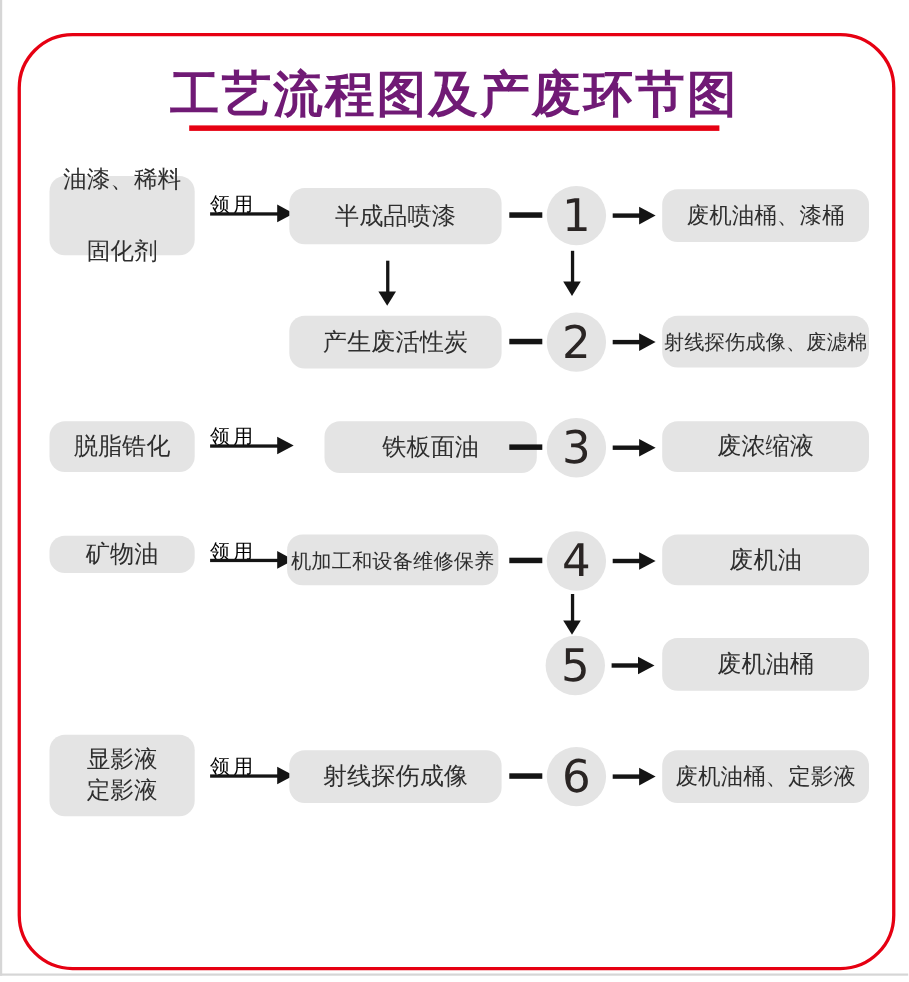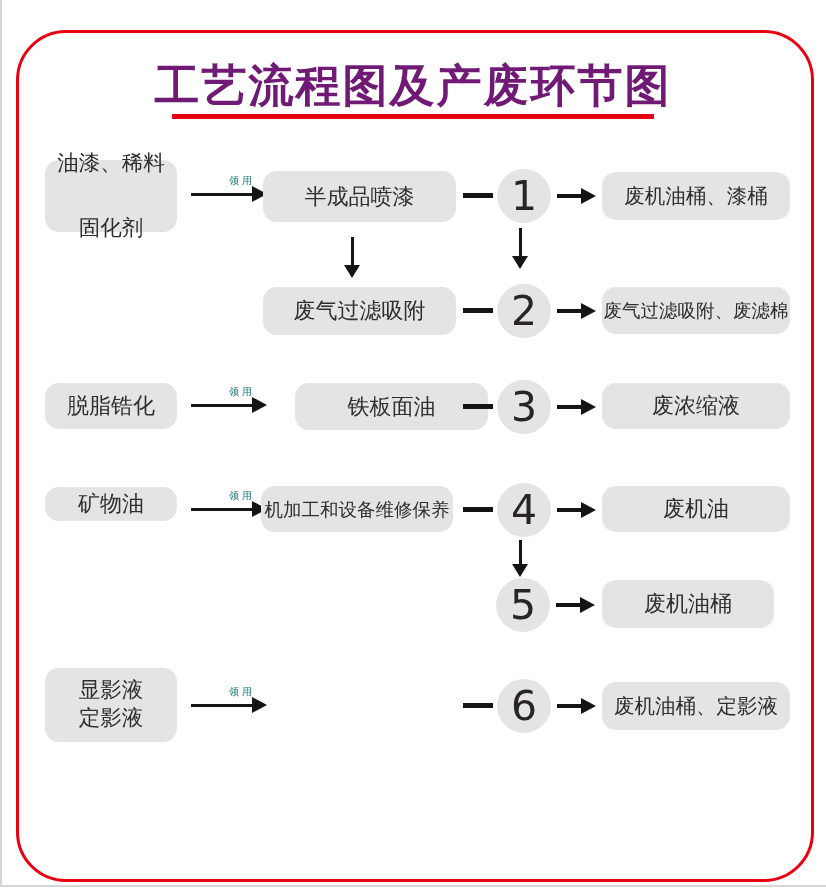--- a/index.html
+++ b/index.html
@@ -38,22 +38,22 @@
   }
   .circle span{
     font-family:"DejaVu Sans",sans-serif;font-size:41px;font-weight:400;
     color:#2a2524;line-height:1;
   }
   
   .dash{position:absolute;width:30px;height:5px;background:#141414;}
   
   .issue{position:absolute;width:78px;height:36px;}
   .issue-label{
-    position:absolute;left:0;top:0;width:64px;text-align:right;
-    font-size:10px;letter-spacing:3px;color:#0f766e;white-space:nowrap;
+    position:absolute;left:0;top:0;width:64px;text-align:left;
+    font-size:18px;letter-spacing:3px;color:#000000;white-space:nowrap;
   }
   .issue-line{position:absolute;left:0;top:19px;width:63px;height:3px;background:#141414;}
   .issue-head{
     position:absolute;left:61px;top:12px;width:0;height:0;
     border-left:15px solid #141414;border-top:8.5px solid transparent;border-bottom:8.5px solid transparent;
   }
   
   .rarrow{position:absolute;width:39px;height:16px;}
   .rarrow-line{position:absolute;left:0;top:6px;width:25px;height:4px;background:#141414;}
   .rarrow-head{
@@ -96,21 +96,21 @@
   .iss4{left:191px;top:489px;}
   .pr4{left:261px;top:486px;width:192px;height:46px;font-size:18.5px;}
   .da4{left:463px;top:507px;}
   .ci4{left:497px;top:483px;}
   .ra4{left:557px;top:502px;}
   .wa4{left:602px;top:486px;width:188px;height:46px;}
   .va3{left:512px;top:540px;height:37px;}
   
   .ci5{left:496px;top:578px;}
   .ra5{left:556px;top:597px;}
-  .wa5{left:602px;top:580px;width:172px;height:48px;}
+  .wa5{left:602px;top:580px;width:188px;height:48px;}
   
   .in6{left:45px;top:668px;width:132px;height:74px;}
   .iss6{left:191px;top:685px;}
   .pr6{left:263px;top:682px;width:193px;height:48px;}
   .da6{left:463px;top:703px;}
   .ci6{left:497px;top:679px;}
   .ra6{left:557px;top:698px;}
   .wa6{left:602px;top:682px;width:188px;height:48px;font-size:20.5px;}
 </style>
 </head>
@@ -146,30 +146,30 @@
 
   <div class="varrow va1">
     <span class="varrow-line"></span>
       <span class="varrow-head"></span>
   </div>
   <div class="varrow va2">
     <span class="varrow-line"></span>
       <span class="varrow-head"></span>
   </div>
 
-  <div class="gbox pr2">废气过滤吸附</div>
+  <div class="gbox pr2">产生废活性炭</div>
   <div class="dash da2"></div>
   <div class="circle ci2">
     <span>2</span>
   </div>
   <div class="rarrow ra2">
     <span class="rarrow-line"></span>
       <span class="rarrow-head"></span>
   </div>
-  <div class="gbox wa2">废气过滤吸附、废滤棉</div>
+  <div class="gbox wa2">射线探伤成像、废滤棉</div>
 
   <div class="gbox in3">脱脂锆化</div>
   <div class="issue iss3">
     <span class="issue-label">领用</span>
     <span class="issue-line"></span>
     <span class="issue-head"></span>
   </div>
   <div class="gbox pr3">铁板面油</div>
   <div class="dash da3"></div>
   <div class="circle ci3">
@@ -214,20 +214,21 @@
 
   <div class="gbox two-line in6">
     <span>显影液</span>
     <span>定影液</span>
   </div>
   <div class="issue iss6">
     <span class="issue-label">领用</span>
     <span class="issue-line"></span>
     <span class="issue-head"></span>
   </div>
+  <div class="gbox pr6">射线探伤成像</div>
   <div class="dash da6"></div>
   <div class="circle ci6">
     <span>6</span>
   </div>
   <div class="rarrow ra6">
     <span class="rarrow-line"></span>
       <span class="rarrow-head"></span>
   </div>
   <div class="gbox wa6">废机油桶、定影液</div>
 </div>

